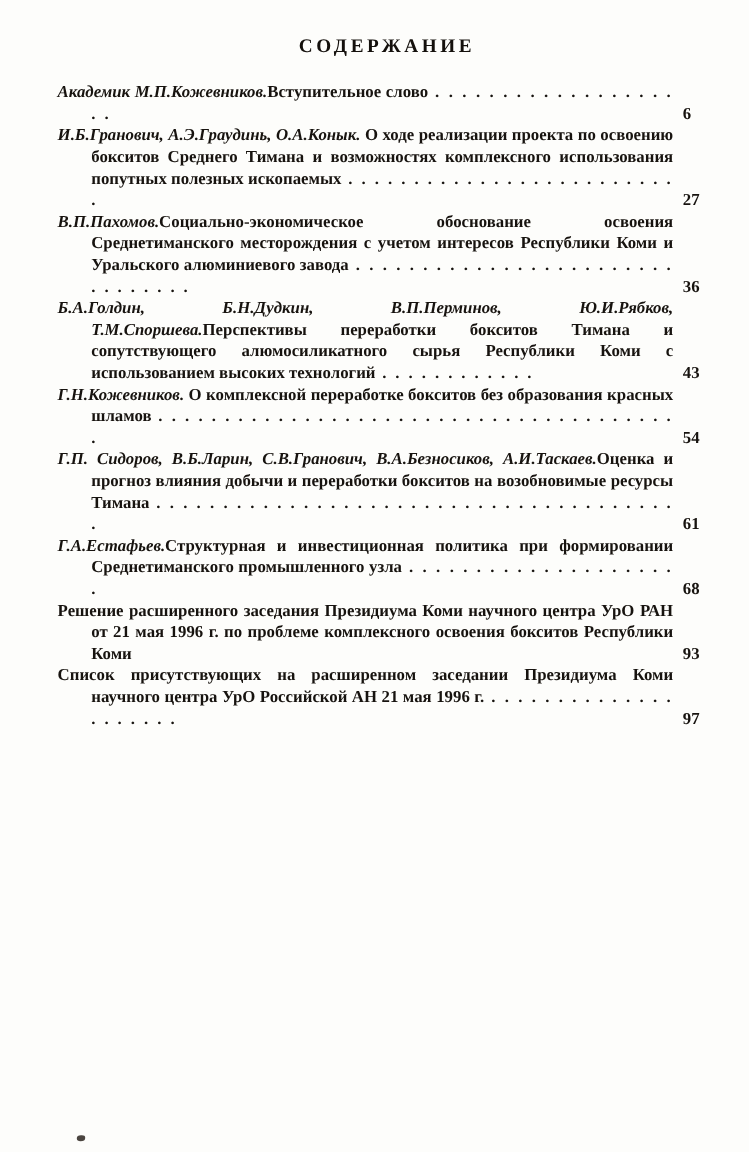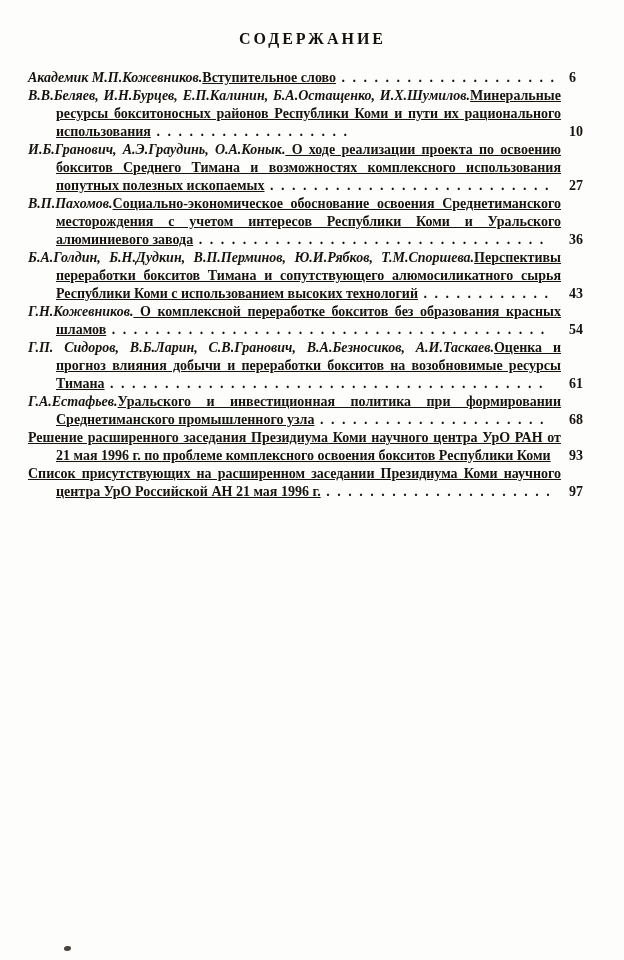--- a/index.html
+++ b/index.html
@@ -5,21 +5,21 @@
   * { margin: 0; padding: 0; box-sizing: border-box; }
   html, body {
     width: 624px; height: 960px;
     background: #fdfdfb;
     overflow: hidden;
     font-family: "Liberation Serif", "DejaVu Serif", serif;
   }
   .page {
     position: relative;
     width: 624px; height: 960px;
-    padding: 30px 27px 0 28px;
+    padding: 30px 27px 0 48px;
     color: #17130f;
   }
   .doc-title {
     text-align: center;
     font-size: 16px;
     font-weight: 700;
     letter-spacing: 3px;
     margin-bottom: 21px;
     color: #14100c;
   }
@@ -29,21 +29,21 @@
     font-size: 14px;
     line-height: 18px;
     font-weight: 700;
     text-align: justify;
     padding-left: 28px;
     padding-right: 36px;
     text-indent: -28px;
     color: #17130f;
   }
   .authors { font-style: italic; }
-  .title-text { font-style: normal; text-decoration: underline; }
+  .title-text { font-style: normal; }
   .leader { letter-spacing: 2px; white-space: normal; }
   .page-num {
     position: absolute;
     right: 0; bottom: 0;
     font-style: normal;
     font-weight: 700;
   }
   .speck {
     position: absolute;
     left: 64px; bottom: 9px;
@@ -57,33 +57,32 @@
 <body>
 
 <div class="page">
 
   <div class="doc-title">СОДЕРЖАНИЕ</div>
 
   <div class="toc">
 
     <div class="entry"><span class="authors">Академик М.П.Кожевников.</span><span class="title-text">Вступительное слово</span><span class="leader"> . . . . . . . . . . . . . . . . . . . .</span><span class="page-num">6</span></div>
 
-    <div class="entry"><span class="authors">В.В.Беляев, И.Н.Бурцев, Е.П.Калинин, Б.А.Остащенко, И.Х.Шумилов.</span><span class="title-text">Минеральные ресурсы бокситоносных районов Республики Коми и пути их рационального использования</span><span class="leader"> . . . . . . . . . . . . . . . . . .</span><span class="page-num">10</span></div>
 
     <div class="entry"><span class="authors">И.Б.Гранович, А.Э.Граудинь, О.А.Конык.</span><span class="title-text"> О ходе реализации проекта по освоению бокситов Среднего Тимана и возможностях комплексного использования попутных полезных ископаемых</span><span class="leader"> . . . . . . . . . . . . . . . . . . . . . . . . . .</span><span class="page-num">27</span></div>
 
     <div class="entry"><span class="authors">В.П.Пахомов.</span><span class="title-text">Социально-экономическое обоснование освоения Среднетиманского месторождения с учетом интересов Республики Коми и Уральского алюминиевого завода</span><span class="leader"> . . . . . . . . . . . . . . . . . . . . . . . . . . . . . . . .</span><span class="page-num">36</span></div>
 
     <div class="entry"><span class="authors">Б.А.Голдин, Б.Н.Дудкин, В.П.Перминов, Ю.И.Рябков, Т.М.Споршева.</span><span class="title-text">Перспективы переработки бокситов Тимана и сопутствующего алюмосиликатного сырья Республики Коми с использованием высоких технологий</span><span class="leader"> . . . . . . . . . . . .</span><span class="page-num">43</span></div>
 
     <div class="entry"><span class="authors">Г.Н.Кожевников.</span><span class="title-text"> О комплексной переработке бокситов без образования красных шламов</span><span class="leader"> . . . . . . . . . . . . . . . . . . . . . . . . . . . . . . . . . . . . . . . .</span><span class="page-num">54</span></div>
 
     <div class="entry"><span class="authors">Г.П. Сидоров, В.Б.Ларин, С.В.Гранович, В.А.Безносиков, А.И.Таскаев.</span><span class="title-text">Оценка и прогноз влияния добычи и переработки бокситов на возобновимые ресурсы Тимана</span><span class="leader"> . . . . . . . . . . . . . . . . . . . . . . . . . . . . . . . . . . . . . . . .</span><span class="page-num">61</span></div>
 
-    <div class="entry"><span class="authors">Г.А.Естафьев.</span><span class="title-text">Уральского и инвестиционная политика при формировании Среднетиманского промышленного узла</span><span class="leader"> . . . . . . . . . . . . . . . . . . . . .</span><span class="page-num">68</span></div>
+    <div class="entry"><span class="authors">Г.А.Естафьев.</span><span class="title-text">Структурная и инвестиционная политика при формировании Среднетиманского промышленного узла</span><span class="leader"> . . . . . . . . . . . . . . . . . . . . .</span><span class="page-num">68</span></div>
 
 
     <div class="entry"><span class="authors"></span><span class="title-text">Решение  расширенного заседания Президиума Коми научного центра УрО РАН от 21 мая 1996 г.  по проблеме комплексного освоения бокситов Республики Коми</span><span class="leader"></span><span class="page-num">93</span></div>
 
     <div class="entry"><span class="authors"></span><span class="title-text">Список присутствующих на расширенном заседании Президиума Коми научного центра УрО Российской АН 21 мая 1996 г.</span><span class="leader"> . . . . . . . . . . . . . . . . . . . . .</span><span class="page-num">97</span></div>
 
   </div>
 
   <div class="speck"></div>
 </div>

